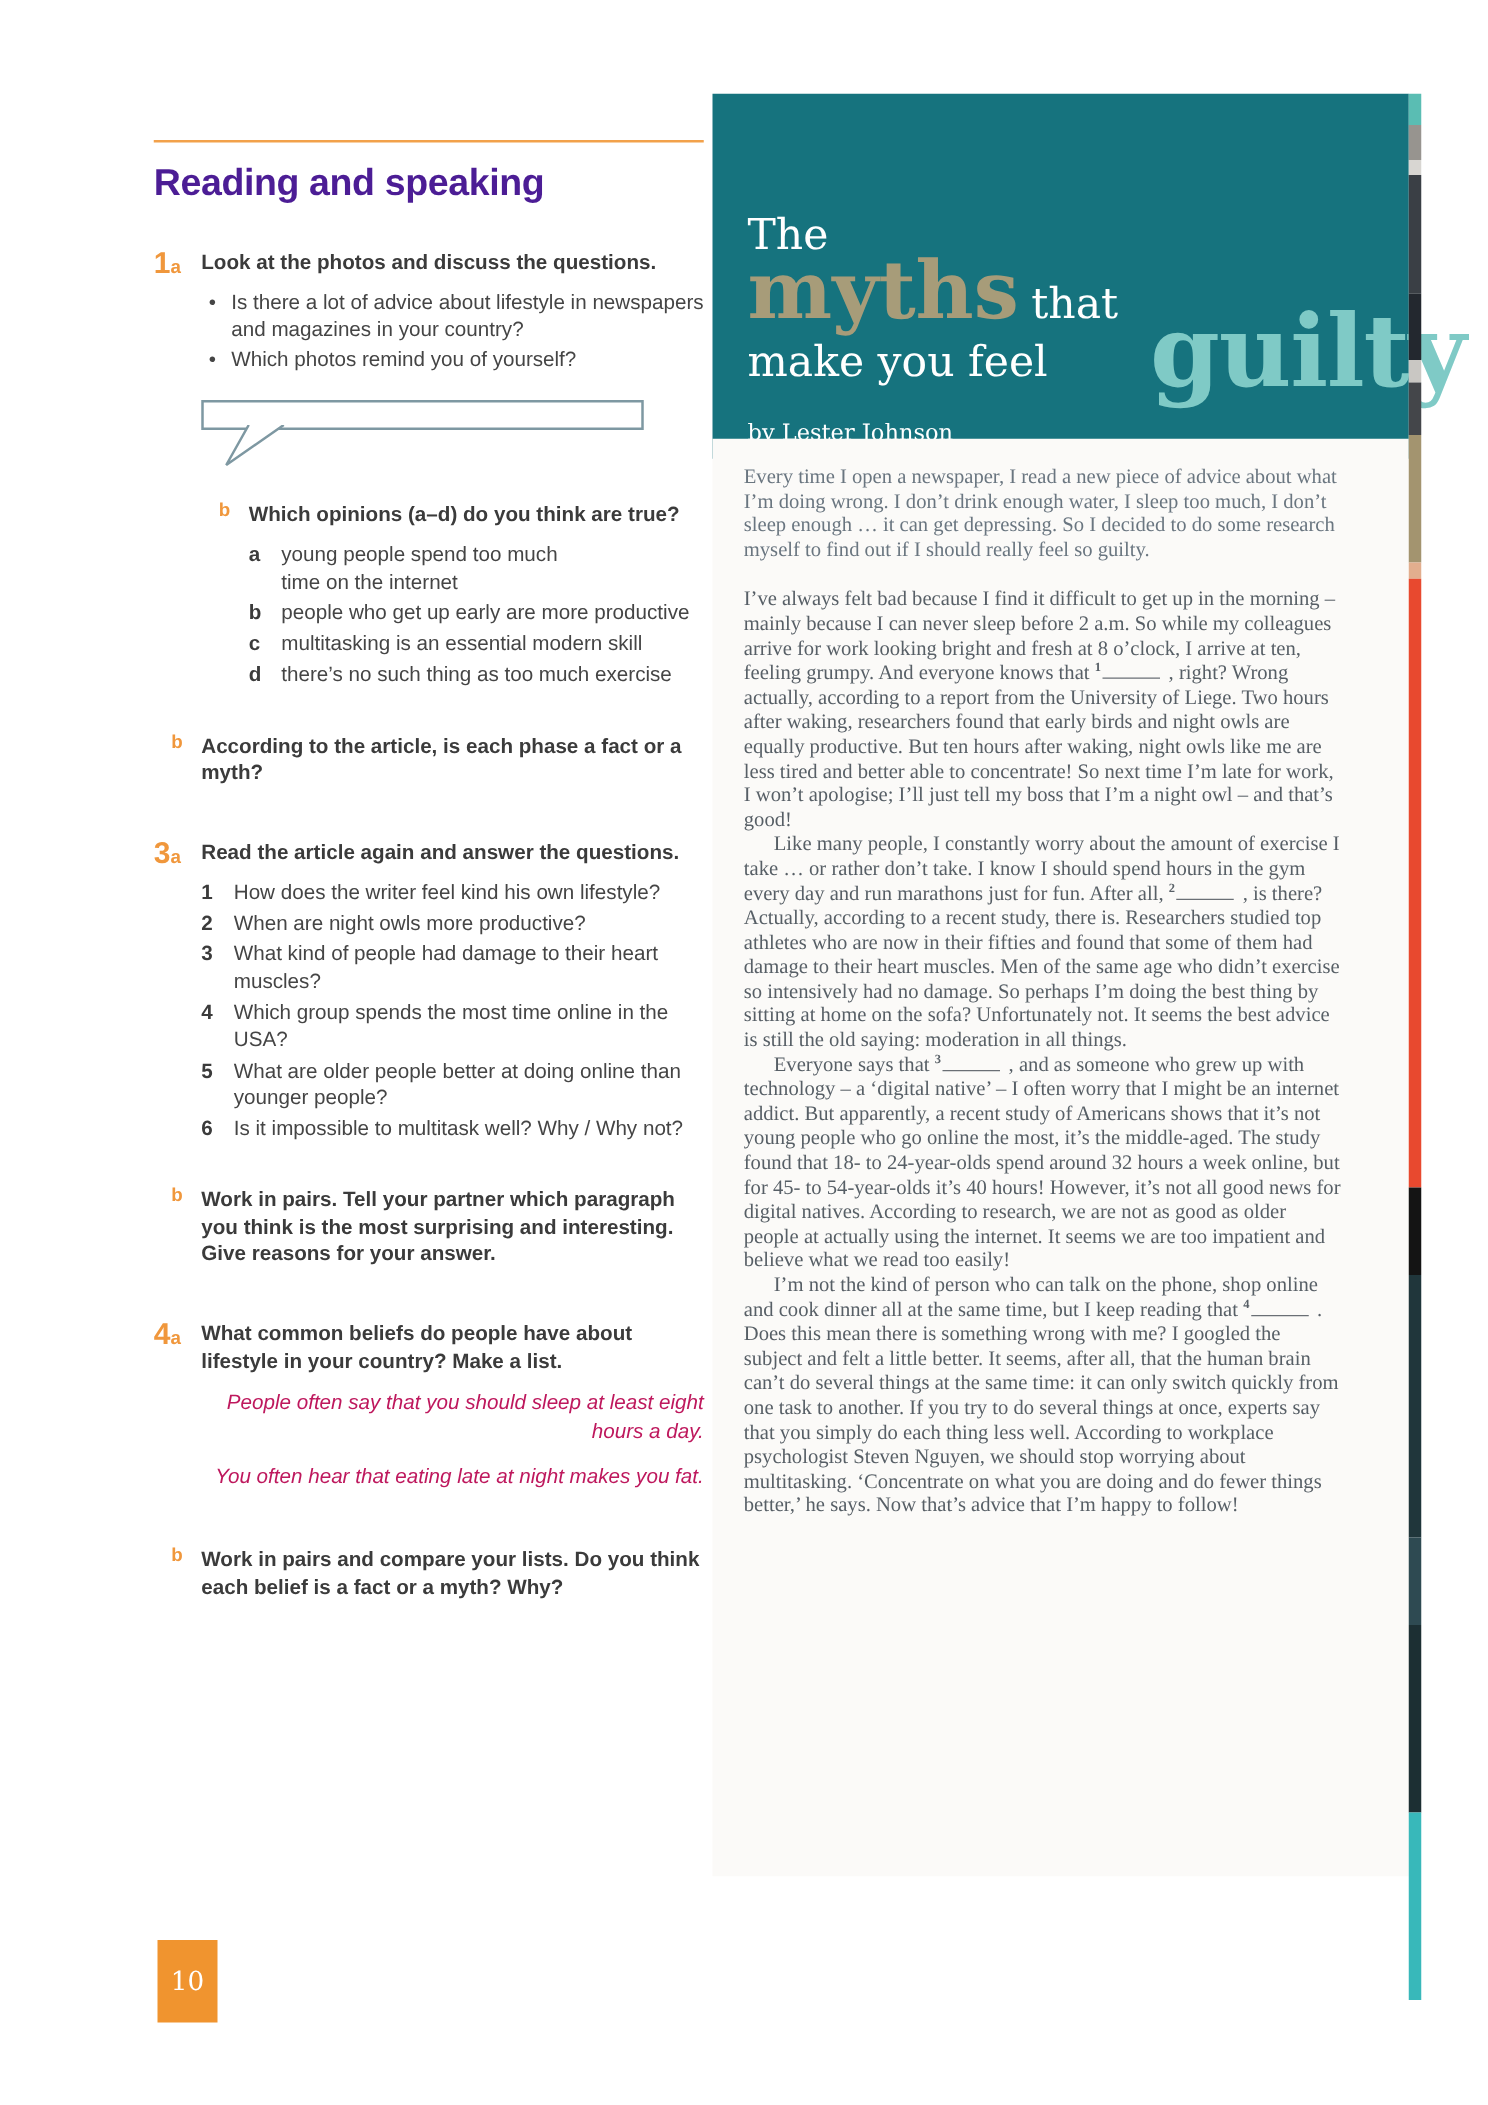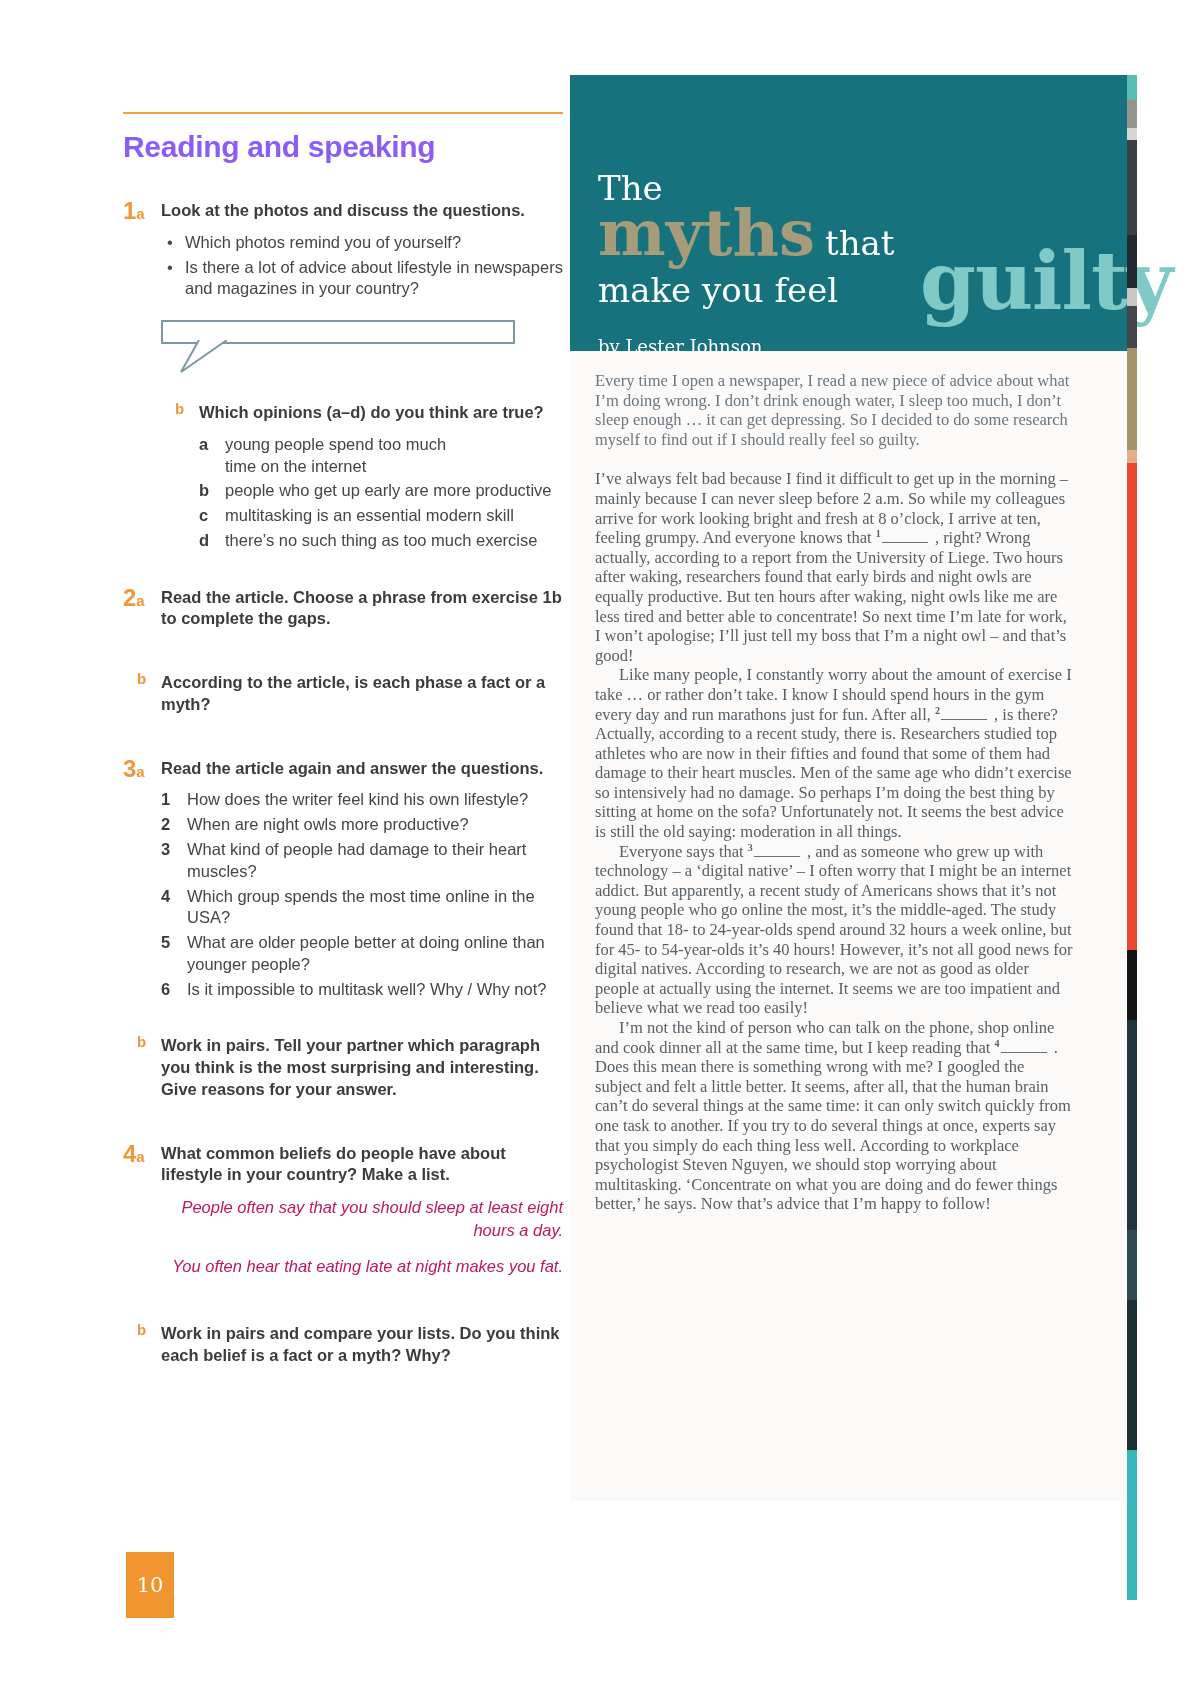--- a/index.html
+++ b/index.html
@@ -5,21 +5,21 @@
   html,body { margin:0; padding:0; background:#ffffff; }
   .page {
     position:relative; width:1190px; height:1684px; background:#ffffff;
     font-family:"Liberation Sans", sans-serif; overflow:hidden;
   }
 
   
   .left-col { position:absolute; left:123px; top:112px; width:440px; }
   .top-rule { height:2px; background:#F2A14B; margin-bottom:16px; }
   .section-title {
-    margin:0 0 34px 0; font-size:30px; font-weight:bold; color:#8b5cf6; letter-spacing:-0.3px;
+    margin:0 0 34px 0; font-size:30px; font-weight:bold; color:#4c1d95; letter-spacing:-0.3px;
   }
 
   .ex { display:flex; margin-bottom:30px; }
   .ex-num { width:38px; flex:none; color:#F0973C; font-weight:bold; line-height:1; padding-top:1px; }
   .ex-num .n { font-size:24px; }
   .ex-num .l { font-size:15px; }
   .ex.sub .ex-num { padding-left:14px; box-sizing:border-box; }
   .ex-body { flex:1; }
   .prompt { margin:2px 0 10px 0; font-weight:bold; color:#3B3B3B; font-size:16.5px; line-height:1.32; }
 
@@ -94,22 +94,22 @@
     <div class="top-rule"></div>
     <h1 class="section-title">Reading and speaking</h1>
 
     <div class="ex">
       <div class="ex-num">
         <span class="n">1</span><span class="l">a</span>
       </div>
       <div class="ex-body">
         <p class="prompt">Look at the photos and discuss the questions.</p>
         <ul class="bullets">
+          <li>Is there a lot of advice about lifestyle in newspapers and magazines in your country?</li>
           <li>Which photos remind you of yourself?</li>
-          <li>Is there a lot of advice about lifestyle in newspapers and magazines in your country?</li>
         </ul>
 
         <div class="bubble">
           <svg class="bubble-tail" width="56" height="34" viewBox="0 0 56 34">
             <polygon points="22,0 50,0 4,32" fill="#ffffff"></polygon>
             <path d="M22,0 L4,32 L50,0" fill="none" stroke="#7E98A2" stroke-width="2"></path>
           </svg>
         </div>
 
         <div class="ex sub" style="margin-bottom:0;">
@@ -133,28 +133,20 @@
             </div>
             <div class="kitem">
               <span class="key">d</span>
               <span class="txt">there’s no such thing as too much exercise</span>
             </div>
           </div>
         </div>
       </div>
     </div>
 
-    <div class="ex" style="margin-top:14px;">
-      <div class="ex-num">
-        <span class="n">2</span><span class="l">a</span>
-      </div>
-      <div class="ex-body">
-        <p class="prompt">Read the article. Choose a phrase from exercise 1b to complete the gaps.</p>
-      </div>
-    </div>
 
     <div class="ex sub">
       <div class="ex-num">
         <span class="l">b</span>
       </div>
       <div class="ex-body">
         <p class="prompt">According to the article, is each phase a fact or a myth?</p>
       </div>
     </div>
 

